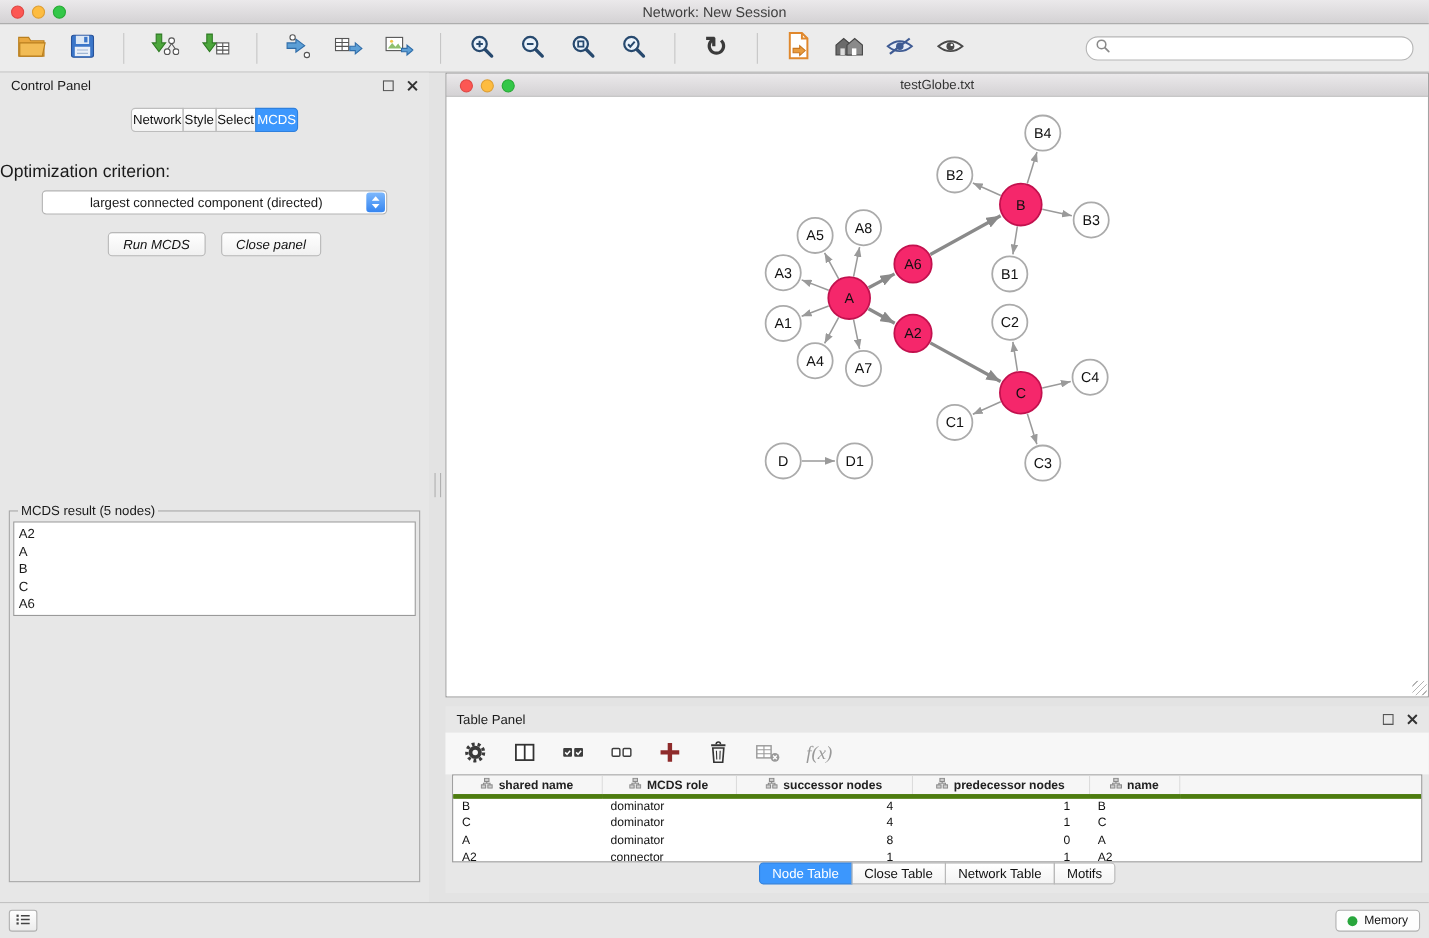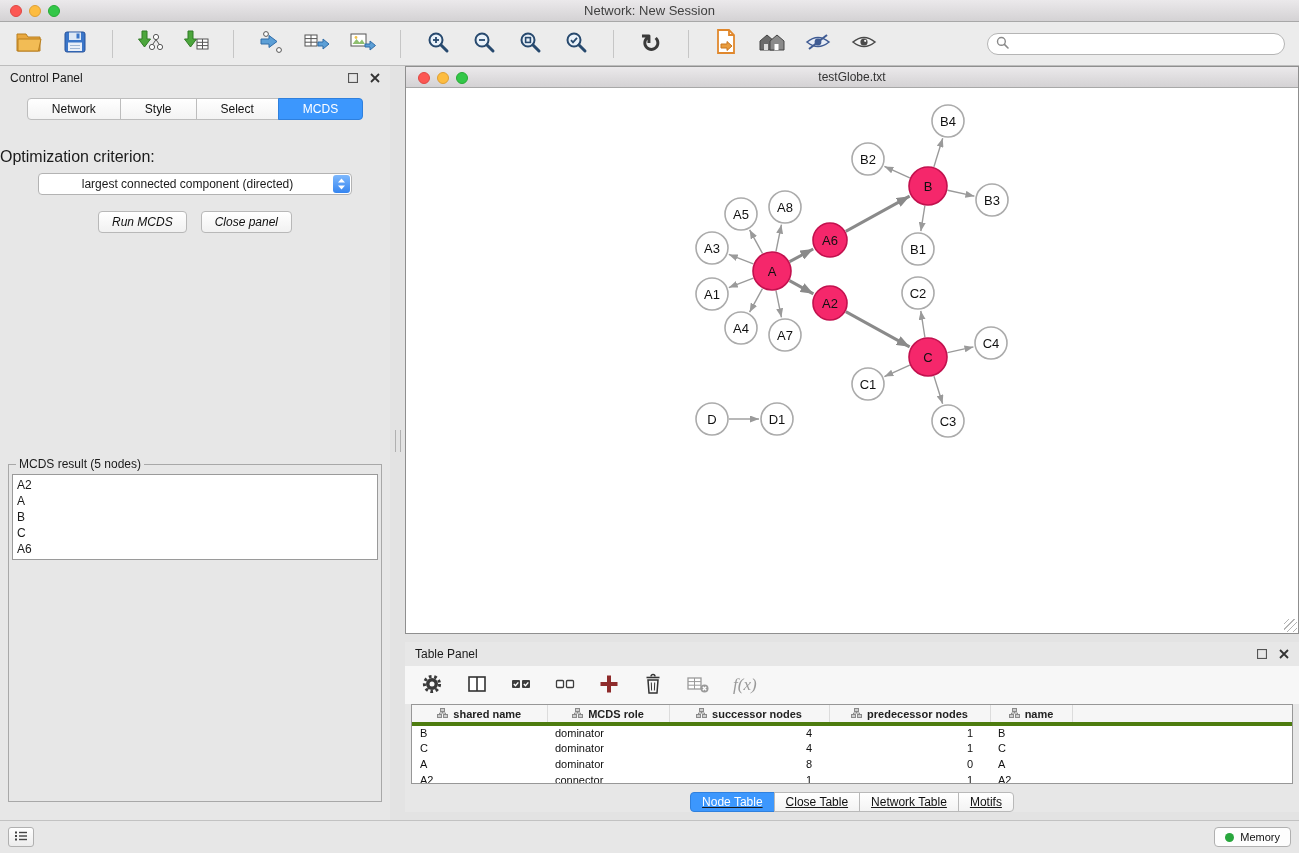--- a/index.html
+++ b/index.html
@@ -27,21 +27,21 @@
   
   .main { flex:1; display:flex; min-height:0; }
 
   
   .control-panel { width:390px; flex:0 0 auto; background:#e7e7e7; display:flex; flex-direction:column; }
   .panel-hdr { height:24px; display:flex; align-items:center; padding:0 10px; font-size:12px; color:#1a1a1a; flex:0 0 auto; }
   .panel-hdr .spacer { flex:1; }
   .panel-hdr .wbtn { background:none; border:none; padding:0; margin-left:12px; display:flex; align-items:center; }
   .cp-tabs-wrap { text-align:center; margin-top:8px; }
   .cp-tabs { display:inline-flex; }
-  .cp-tab { font-size:12px; padding:3px 24px; background:linear-gradient(#ffffff,#f3f3f3); border:1px solid #bdbdbd; margin-left:-1px; color:#111; }
+  .cp-tab { font-size:12px; padding:3px 1px; background:linear-gradient(#ffffff,#f3f3f3); border:1px solid #bdbdbd; margin-left:-1px; color:#111; }
   .cp-tab:first-child { border-radius:4px 0 0 4px; margin-left:0; }
   .cp-tab:last-child { border-radius:0 4px 4px 0; }
   .cp-tab.active { background:#3c97fd; border-color:#2f80dd; color:#fff; }
   .opt-label { margin-top:28px; font-size:16px; }
   .dropdown { position:relative; width:314px; height:22px; margin:7px auto 0; background:#fff; border:1px solid #b3b3b3; border-radius:4px; font-size:12px; display:flex; align-items:center; padding:0 22px 0 7px;justify-content:center; }
   .stepper { position:absolute; right:1px; top:1px; bottom:1px; width:17px; border-radius:3px; background:linear-gradient(#7db8fd,#3585f0); display:flex; align-items:center; justify-content:center; }
   .btn-row { display:flex; justify-content:center; gap:14px; margin-top:16px; }
   .mbtn { font-size:12px; font-family:inherit; padding:3px 13px; border:1px solid #b8b8b8; border-radius:4px; background:linear-gradient(#ffffff,#f1f1f1); color:#111;font-style:italic; }
   .cp-spacer { flex:1; }
   .result-fs { margin:0 8px 18px; height:345px; border:1px solid #a8a8a8; padding:3px; font-size:12px; }
@@ -70,21 +70,21 @@
   .tp-toolbar { height:38px; flex:0 0 auto; background:#f7f7f7; display:flex; align-items:center; gap:24px; padding:0 16px; }
   .tp-btn { background:none; border:none; padding:0; display:flex; align-items:center; justify-content:center; }
   .fx { font-family:"Liberation Serif","DejaVu Serif",serif; font-style:italic; font-size:17px; color:#9a9a9a; }
   .table-box { flex:1; margin:0 6px; background:#fff; border:1px solid #979797; overflow:hidden; min-height:0; }
   table.ntable { border-collapse:collapse; width:100%; table-layout:fixed; }
   .ntable th { height:19px; background:#f6f6f6; border-bottom:4px solid #4d7c0f; border-right:1px solid #dcdcdc; font-size:11px; font-weight:bold; color:#222; }
   .ntable th .hwrap { display:flex; align-items:center; justify-content:center; gap:5px; }
   .ntable th.filler { border-right:none; }
   .ntable td { font-size:11px; height:16px; padding:0 0 0 8px; color:#111; white-space:nowrap; }
   .ntable td.num { text-align:right; padding-right:17px; }
-  .tp-tabs-wrap { height:28px; flex:0 0 auto; display:flex; align-items:flex-end; justify-content:center;text-decoration:underline; }
+  .tp-tabs-wrap { height:28px; flex:0 0 auto; display:flex; align-items:flex-start; justify-content:center; }
   .tp-tab { font-size:12px; padding:2px 11px; background:linear-gradient(#ffffff,#f3f3f3); border:1px solid #b9b9b9; margin-left:-1px; color:#111; font-family:inherit; }
   .tp-tab:first-child { border-radius:4px 0 0 4px; margin-left:0; }
   .tp-tab:last-child { border-radius:0 4px 4px 0; }
   .tp-tab.active { background:#3c97fd; border-color:#2f80dd; color:#fff; }
 
   
   .statusbar { height:33px; flex:0 0 auto; background:#e7e7e7; border-top:1px solid #c2c2c2; display:flex; align-items:center; padding:0 8px; }
   .sb-left { width:26px; height:20px; border:1px solid #b0b0b0; border-radius:3px; background:linear-gradient(#ffffff,#ececec); display:flex; align-items:center; justify-content:center; }
   .sb-spacer { flex:1; }
   .memory-btn { display:flex; align-items:center; gap:6px; border:1px solid #b0b0b0; border-radius:4px; background:#fdfdfd; padding:3px 10px; font-size:11px; font-family:Liberation Sans, sans-serif; color:#111; }

